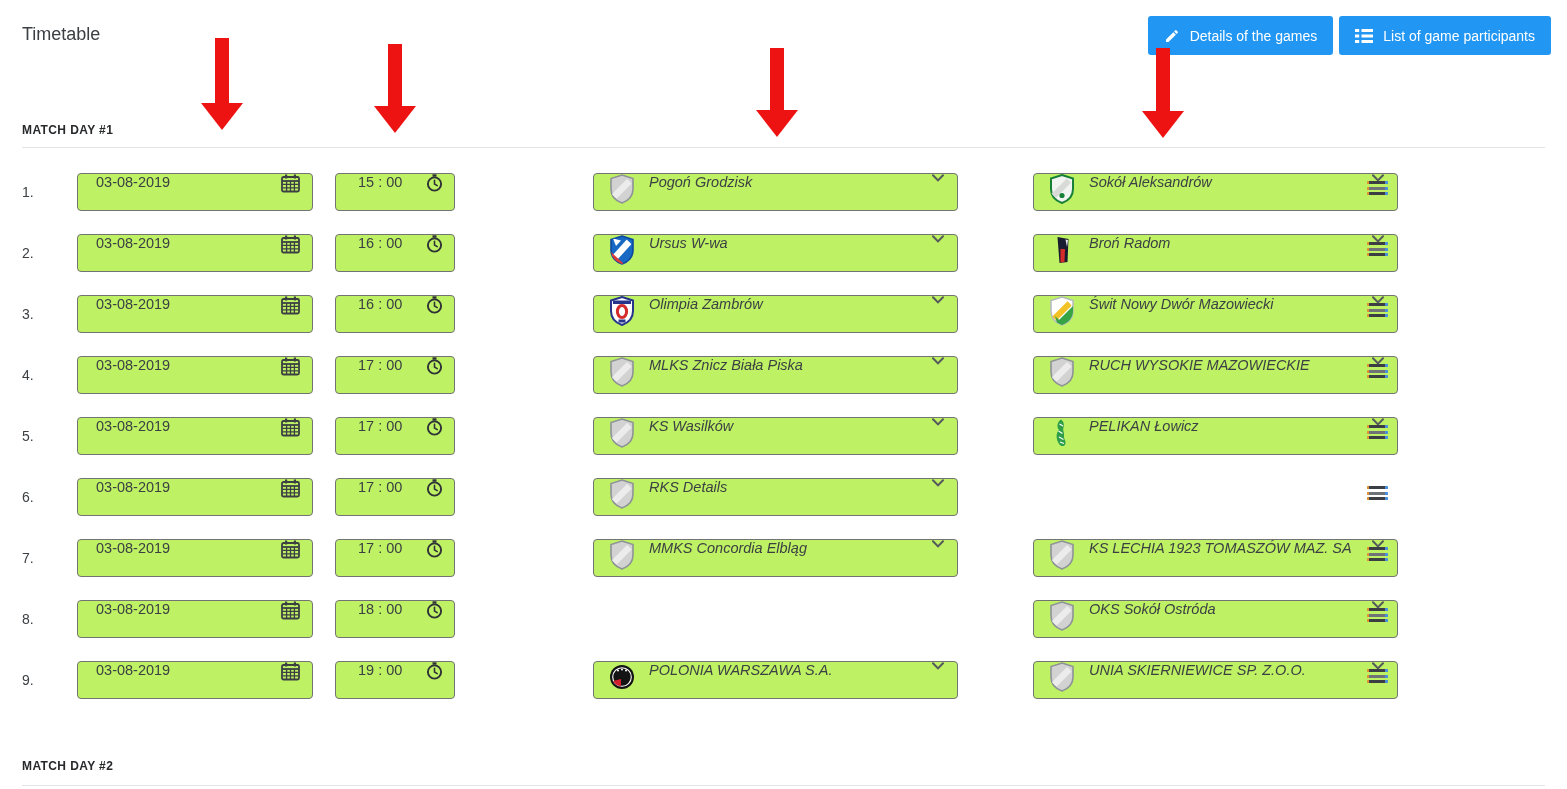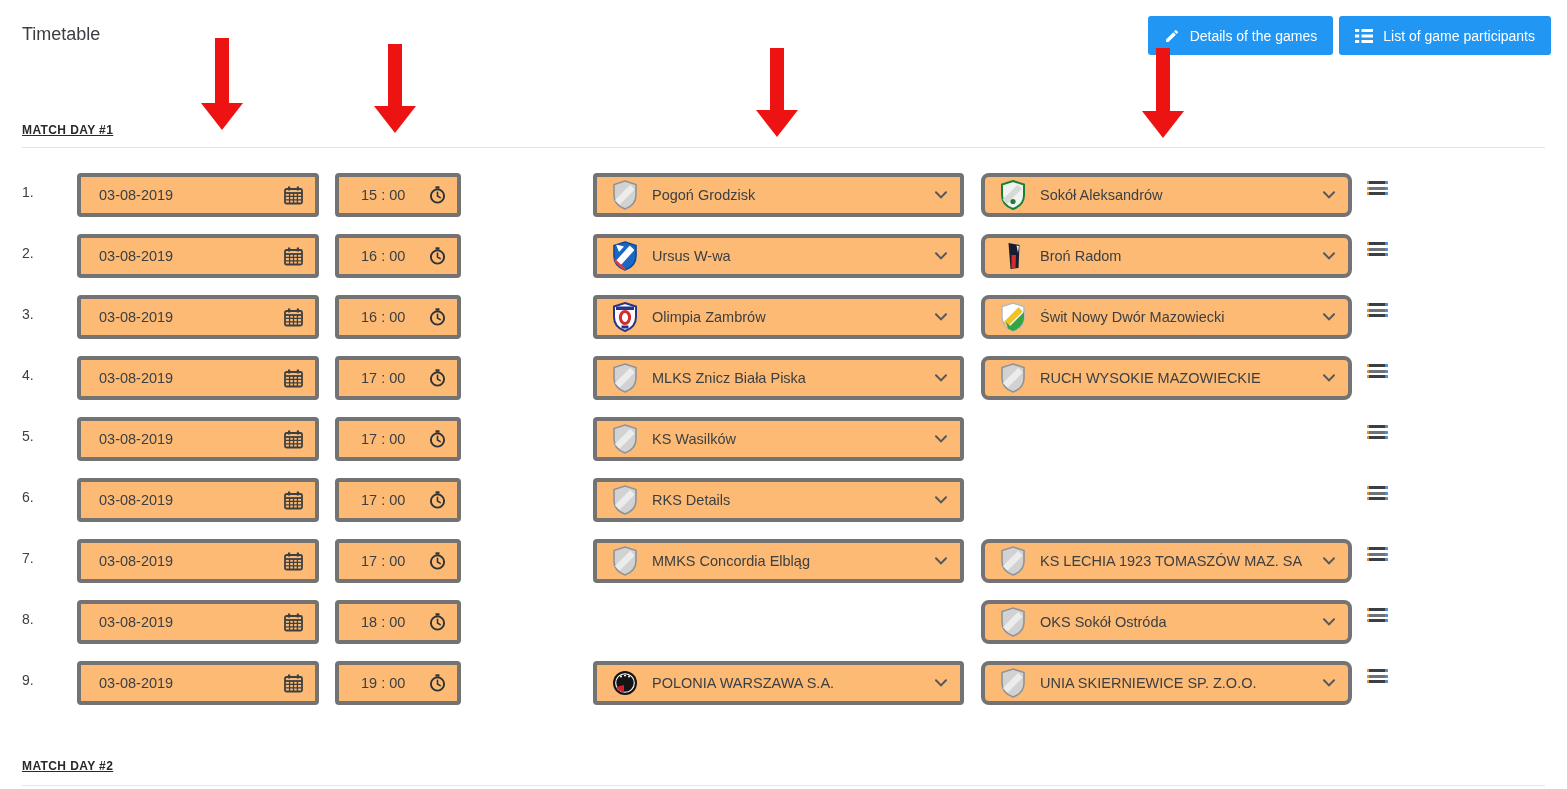--- a/index.html
+++ b/index.html
@@ -11,36 +11,36 @@
   .toolbar{position:absolute;top:16px;right:16px;display:flex;gap:6px;z-index:2;}
   .btn{display:flex;align-items:center;gap:10px;height:39px;padding:0 16px;background:#2196f3;
        color:#fff;font-size:14px;border:none;border-radius:3px;cursor:pointer;
        font-family:"Liberation Sans",sans-serif;}
   .btn svg{flex:0 0 auto;}
 
   .arrow{position:absolute;display:flex;flex-direction:column;align-items:center;z-index:5;pointer-events:none;}
   .arrow .shaft{width:14px;background:#ee1313;}
   .arrow .head{width:0;height:0;border-left:21px solid transparent;border-right:21px solid transparent;border-top:27px solid #ee1313;}
 
-  .mday{position:absolute;left:22px;font-size:12px;font-weight:bold;color:#27292b;letter-spacing:.4px;text-decoration:underline;}
+  .mday{position:absolute;left:22px;font-size:12px;font-weight:bold;color:#27292b;letter-spacing:.4px;}
   .divider{position:absolute;left:22px;width:1523px;height:1px;background:#e2e4e6;}
 
   .row{position:absolute;left:0;width:1567px;height:38px;}
   .rownum{position:absolute;left:22px;top:0;line-height:38px;font-size:14px;color:#3c4043;}
-  .field{position:absolute;top:0;height:36px;border:4px solid #737373;border-radius:4px;background:#fdba74;
-         display:flex;align-items:center;box-sizing:content-box;}
+  .field{position:absolute;top:0;height:36px;border:1px solid #737373;border-radius:4px;background:#bef264;
+         display:flex;align-items:flex-start;box-sizing:content-box;}
   .date-field{left:77px;width:234px;}
   .date-text{margin-left:18px;font-size:14.5px;color:#3c4043;flex:1;}
   .cal-wrap{margin-right:12px;display:flex;}
   .time-field{left:335px;width:118px;}
   .time-text{margin-left:22px;font-size:14.5px;color:#3c4043;flex:1;}
   .clock-wrap{margin-right:11px;display:flex;}
-  .select{cursor:pointer;}
+  .select{cursor:pointer;font-style:italic;}
   .home-select{left:593px;width:363px;}
-  .away-select{left:981px;width:363px;border-radius:8px;}
+  .away-select{left:1033px;width:363px;}
   .badge{margin-left:14px;width:27px;height:30px;display:flex;align-items:center;justify-content:center;}
   .team-name{margin-left:14px;font-size:14.5px;color:#3c4043;flex:1;white-space:nowrap;overflow:hidden;}
   .chev-wrap{margin-right:13px;display:flex;}
   .drag{position:absolute;left:1367px;top:8px;width:21px;height:14px;display:flex;flex-direction:column;
         justify-content:space-between;cursor:grab;}
   .drag span{height:3px;border-radius:.5px;
         background:linear-gradient(90deg,#e09035 0 2.5px,#3b3e42 2.5px 18.5px,#4a8fd9 18.5px 21px);}
   .drag span:nth-child(2){background:linear-gradient(90deg,#e09035 0 2.5px,#6f7377 2.5px 18.5px,#4a8fd9 18.5px 21px);}
 </style>
 </head>
@@ -435,20 +435,39 @@
             </svg>
           </span>
       <span class="team-name">KS Wasilków</span>
       <span class="chev-wrap">
         <svg width="12" height="8" viewBox="0 0 12 8">
               <path d="M1 1.3 L6 6.4 L11 1.3" fill="none" stroke="#55585c" stroke-width="2" stroke-linecap="round"></path>
             </svg>
       </span>
     </div>
 
+    <div class="field select away-select">
+      <span class="badge">
+            <svg width="26" height="30" viewBox="0 0 26 30">
+              <defs>
+                <clipPath id="ca4">
+                  <path d="M13 1 L24 4.5 V15 C24 21.8 19.3 26.8 13 29 C6.7 26.8 2 21.8 2 15 V4.5 Z"></path>
+                </clipPath>
+              </defs>
+              <path d="M12 1.5 C8 4 7.5 9 10 12 C6.5 15 7 22 10.5 26.5 C12.5 29 16 28.5 16.5 25.5 C17 22.5 14.5 21 15 17.5 C15.5 14 13.5 13 14.5 9.5 C15.5 6 14.5 3 12 1.5 Z" fill="#2f9e49"></path>
+       <path d="M10.5 6 L14 8 M9.5 13 L13.5 15.5 M10 19 L14.5 21.5 M11 24 L15 25.5" stroke="#ffffff" stroke-width="1.1"></path>
+            </svg>
+          </span>
+      <span class="team-name">PELIKAN Łowicz</span>
+      <span class="chev-wrap">
+        <svg width="12" height="8" viewBox="0 0 12 8">
+              <path d="M1 1.3 L6 6.4 L11 1.3" fill="none" stroke="#55585c" stroke-width="2" stroke-linecap="round"></path>
+            </svg>
+      </span>
+    </div>
 
     <div class="drag">
           <span></span>
           <span></span>
           <span></span>
         </div>
   </div>
       <div class="row" style="top: 478px;">
     <div class="rownum">6.</div>
 

